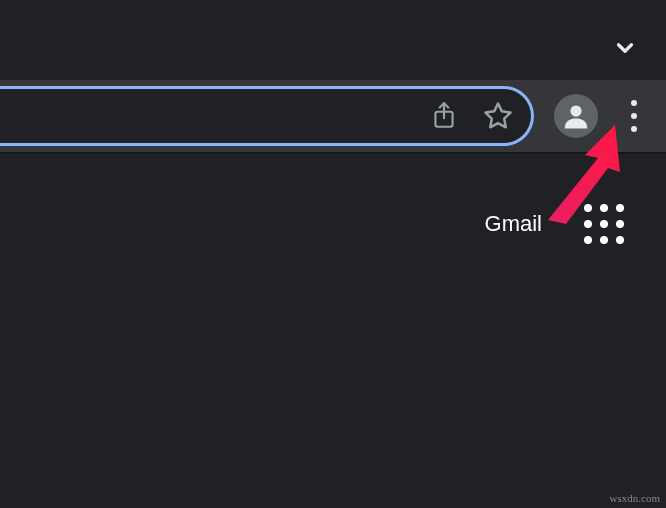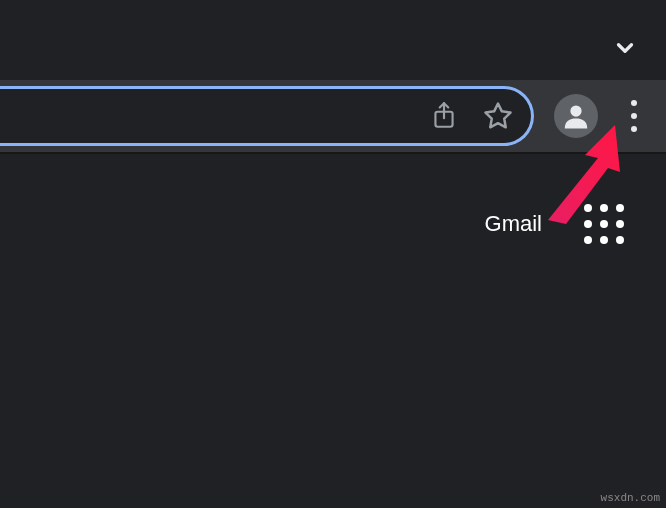--- a/index.html
+++ b/index.html
@@ -122,21 +122,21 @@
       top: 120px;
       left: 530px;
       pointer-events: none;
     }
     .watermark {
       position: absolute;
       bottom: 4px;
       right: 6px;
       font-size: 11px;
       color: #888;
-      font-family: Liberation Mono, monospace;
+      font-family: Liberation Serif, serif;
     }
   </style>
 </head>
 <body>
 
 <div class="tab-strip">
   <div class="tab-dropdown">
     <svg width="26" height="26" viewBox="0 0 24 24" fill="none" stroke="#e8eaed" stroke-width="3" stroke-linecap="round" stroke-linejoin="round">
       <polyline points="6 9 12 15 18 9"></polyline>
     </svg>

